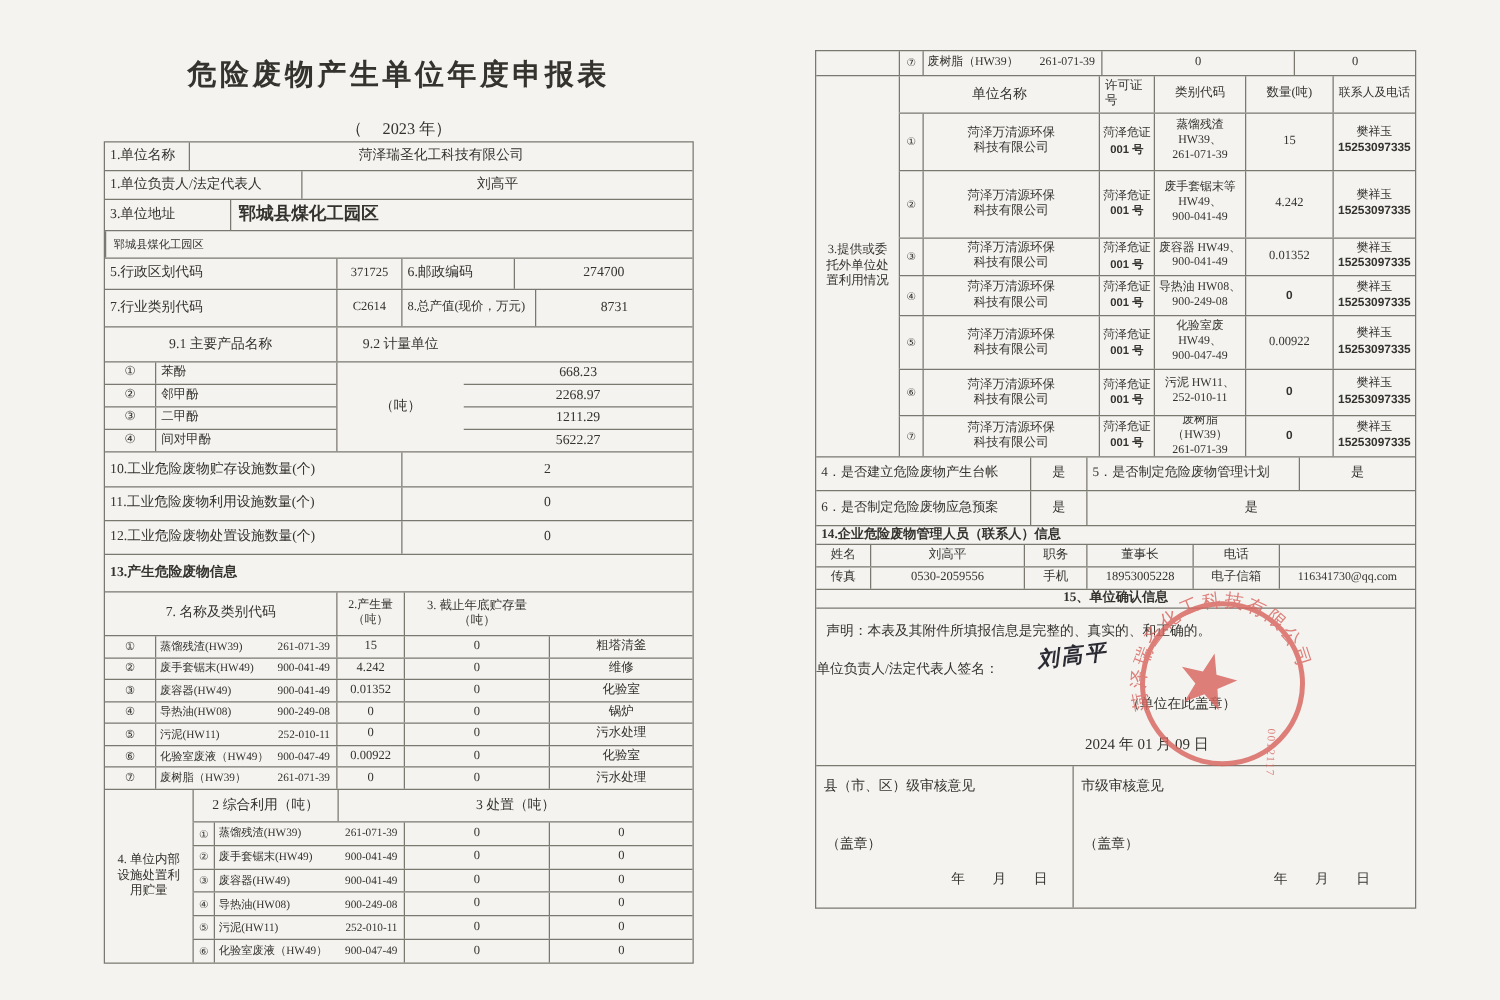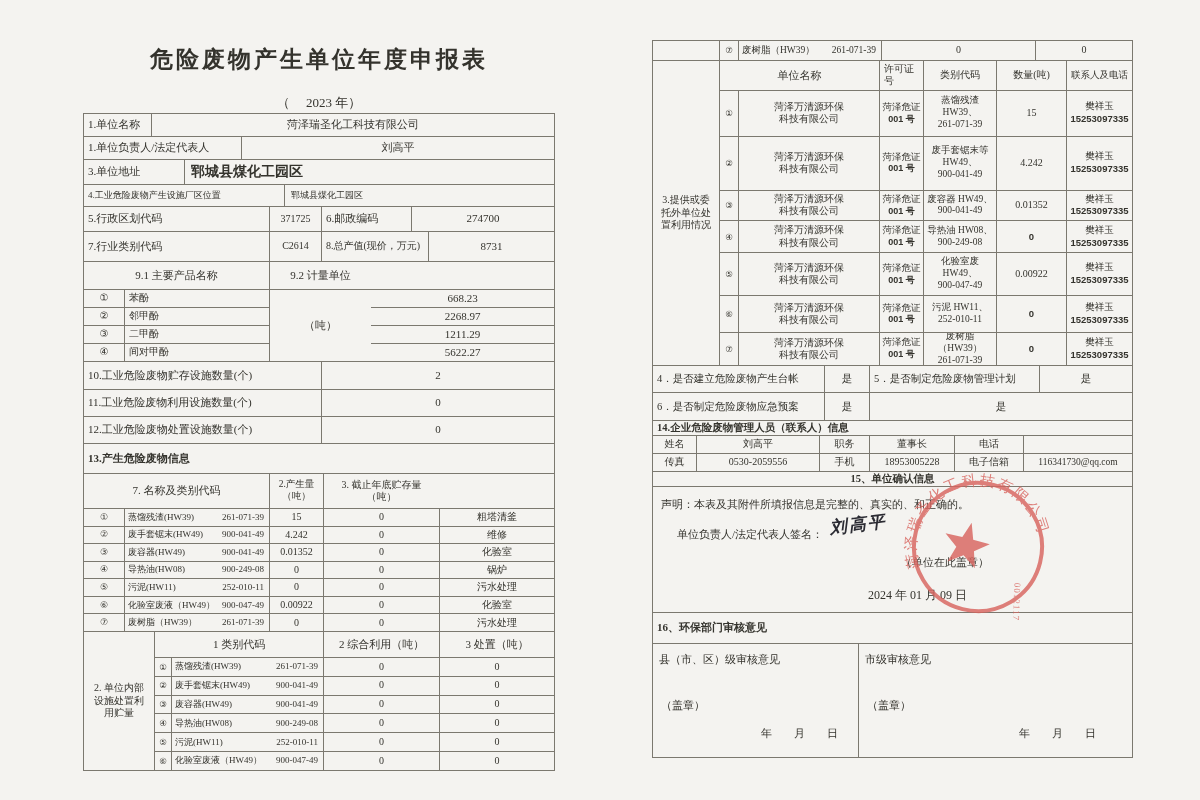--- a/index.html
+++ b/index.html
@@ -48,21 +48,20 @@
       <div class="c nb l pl f11" style="width:157px">1.单位负责人/法定代表人</div>
       <div class="c f1 f11">刘高平</div>
     </div>
 
     <div class="rw" style="height:25px">
       <div class="c nb l pl f11" style="width:100px">3.单位地址</div>
       <div class="c f1 l f14 b" style="padding-left:6px">郓城县煤化工园区</div>
     </div>
 
     <div class="rw" style="height:22px">
-      <div class="c nb l pl f9" style="width:200px">4.工业危险废物产生设施厂区位置</div>
       <div class="c f1 l f9" style="padding-left:6px">郓城县煤化工园区</div>
     </div>
 
     <div class="rw" style="height:25px">
       <div class="c nb l pl f11" style="width:185px">5.行政区划代码</div>
       <div class="c f10" style="width:52px">371725</div>
       <div class="c l pl f11" style="width:90px">6.邮政编码</div>
       <div class="c f1 f11">274700</div>
     </div>
 
@@ -206,26 +205,25 @@
             <span>废树脂（HW39）</span>
             <span>261-071-39</span>
           </div>
         <div class="c f10" style="width:54px">0</div>
         <div class="c f10" style="width:116px">0</div>
         <div class="c f1 f10">污水处理</div>
       </div>
     </div>
 
     <div class="rw" style="height:139px">
-      <div class="c nb f10 prl" style="width:70px">2. 单位内部
+      <div class="c nb f10 prl" style="width:70px">4. 单位内部
 设施处置利
 用贮量</div>
       <div class="col f1">
         <div class="rw fr" style="height:25px">
-          <div class="c f11" style="width:169px">1 类别代码</div>
           <div class="c f11" style="width:116px">2 综合利用（吨）</div>
           <div class="c f1 f11">3 处置（吨）</div>
         </div>
         <div class="rw f1">
           <div class="c f8" style="width:17px">①</div>
           <div class="c sb f9" style="width:152px">
               <span>蒸馏残渣(HW39)</span>
               <span>261-071-39</span>
             </div>
           <div class="c f10" style="width:116px">0</div>
@@ -457,42 +455,39 @@
       <div class="c f1 f95">116341730@qq.com</div>
     </div>
 
     <div class="rw" style="height:15px">
       <div class="c nb f1 f105 b">15、单位确认信息</div>
     </div>
 
     <div class="rw" style="height:126px;overflow:visible">
       <div class="relbox">
         <div class="abs f11" style="left:8px;top:10px">声明：本表及其附件所填报信息是完整的、真实的、和正确的。</div>
-        <div class="abs f11" style="left:24px;top:40px">单位负责人/法定代表人签名：</div>
+        <div class="abs f11" style="left:0;top:40px">单位负责人/法定代表人签名：</div>
         <div class="abs sig" style="left:178px;top:26px">刘高平</div>
         <div class="abs f11" style="left:248px;top:68px">（单位在此盖章）</div>
         <div class="abs f12 pre" style="left:215px;top:100px">2024 年 01 月 09 日</div>
 
         <svg class="abs" style="left:225px;top:-40px;opacity:0.82" width="200" height="200" viewBox="0 0 200 200" xmlns="http://www.w3.org/2000/svg" xmlns:xlink="http://www.w3.org/1999/xlink">
           <g transform="translate(100,100) rotate(14)">
             <circle r="64" fill="none" stroke="#d8655f" stroke-width="4"></circle>
             <path id="sealArc" d="M -52 34 A 62 62 0 1 1 52 34" fill="none" stroke="none"></path>
             <text fill="#d8655f" font-size="15" letter-spacing="2" stroke="none">
               <textPath href="#sealArc" xlink:href="#sealArc">菏泽瑞圣化工科技有限公司</textPath>
             </text>
             <polygon fill="#d8655f" transform="translate(-12,2)" points="0,-24 5.6,-7.8 22.8,-7.4 9.1,3 14.1,19.4 0,9.6 -14.1,19.4 -9.1,3 -22.8,-7.4 -5.6,-7.8"></polygon>
             <text fill="#d8655f" font-size="9" letter-spacing="1" transform="translate(44,26) rotate(78)">0012117</text>
           </g>
         </svg>
       </div>
     </div>
 
-    <div class="rw" style="height:31px">
-      <div class="c nb f1 l pl f11 b">16、环保部门审核意见</div>
-    </div>
 
     <div class="rw" style="height:114px">
       <div class="relbox nb" style="flex:none;width:205px;border-left:none">
         <div class="abs f11" style="left:6px;top:8px">县（市、区）级审核意见</div>
         <div class="abs f11" style="left:8px;top:54px">（盖章）</div>
         <div class="abs f11 pre" style="right:20px;bottom:16px">年　　月　　日</div>
       </div>
       <div class="relbox" style="border-left:1px solid var(--ln)">
         <div class="abs f11" style="left:6px;top:8px">市级审核意见</div>
         <div class="abs f11" style="left:8px;top:54px">（盖章）</div>

